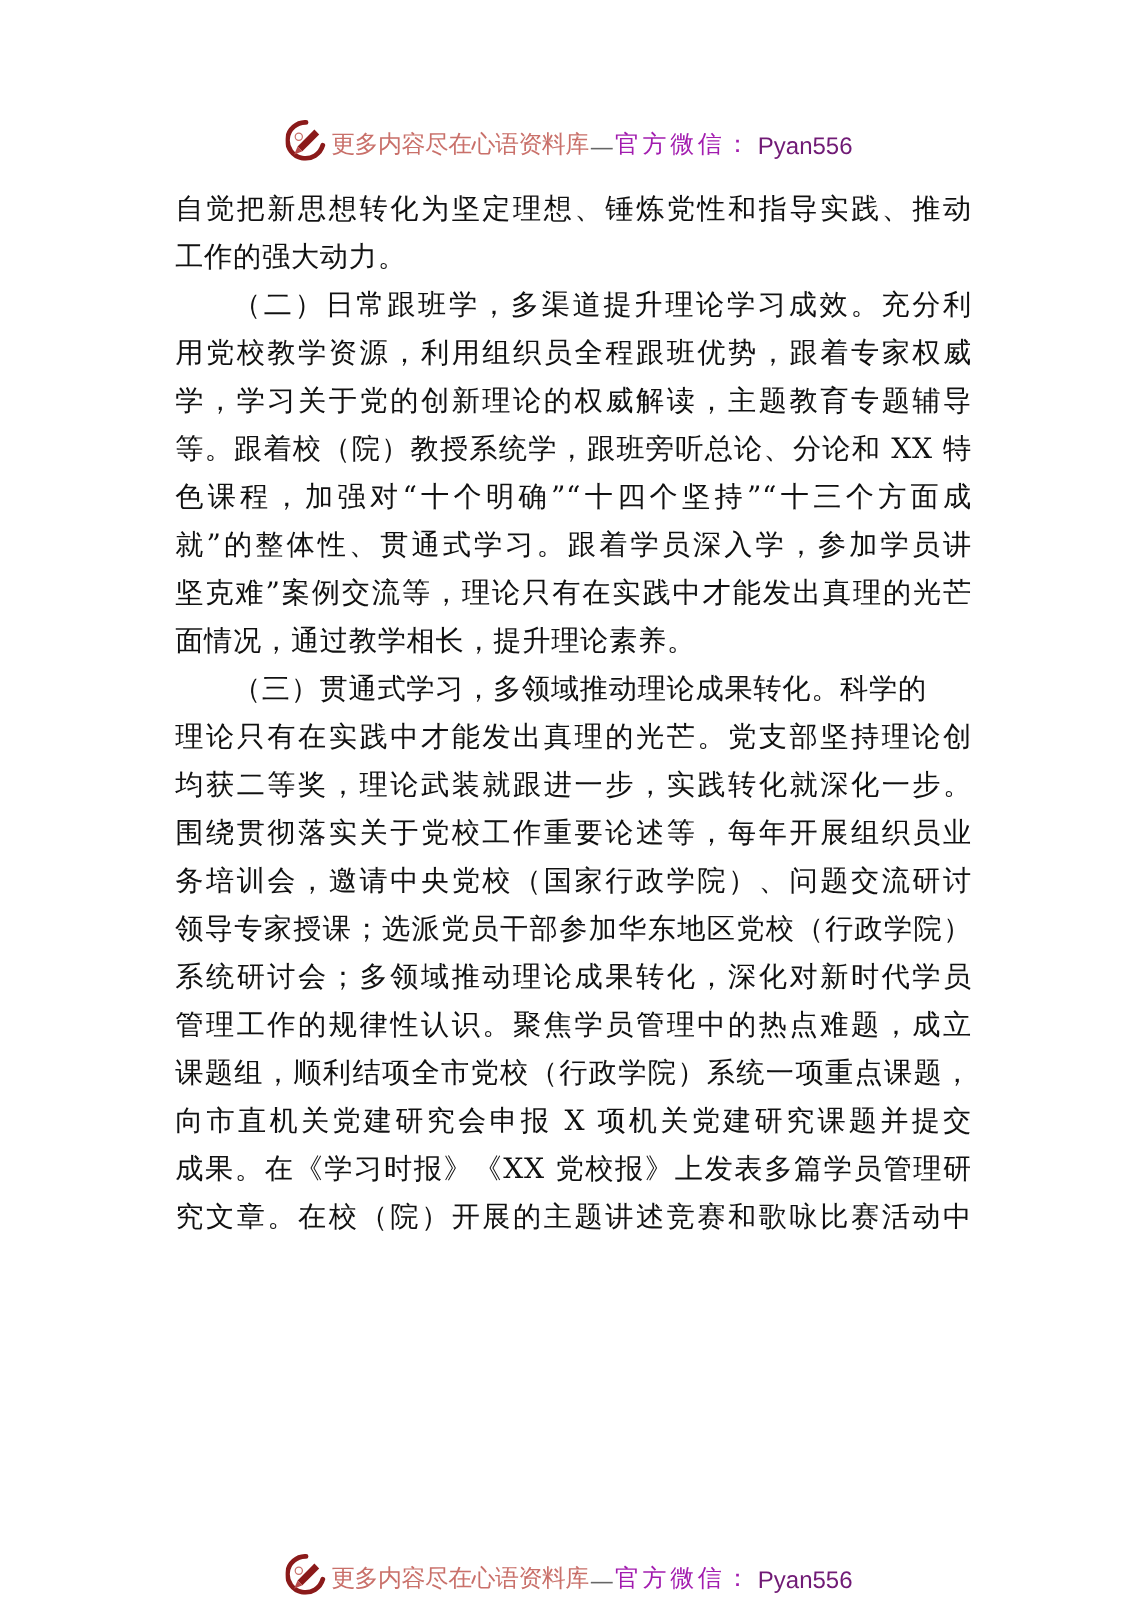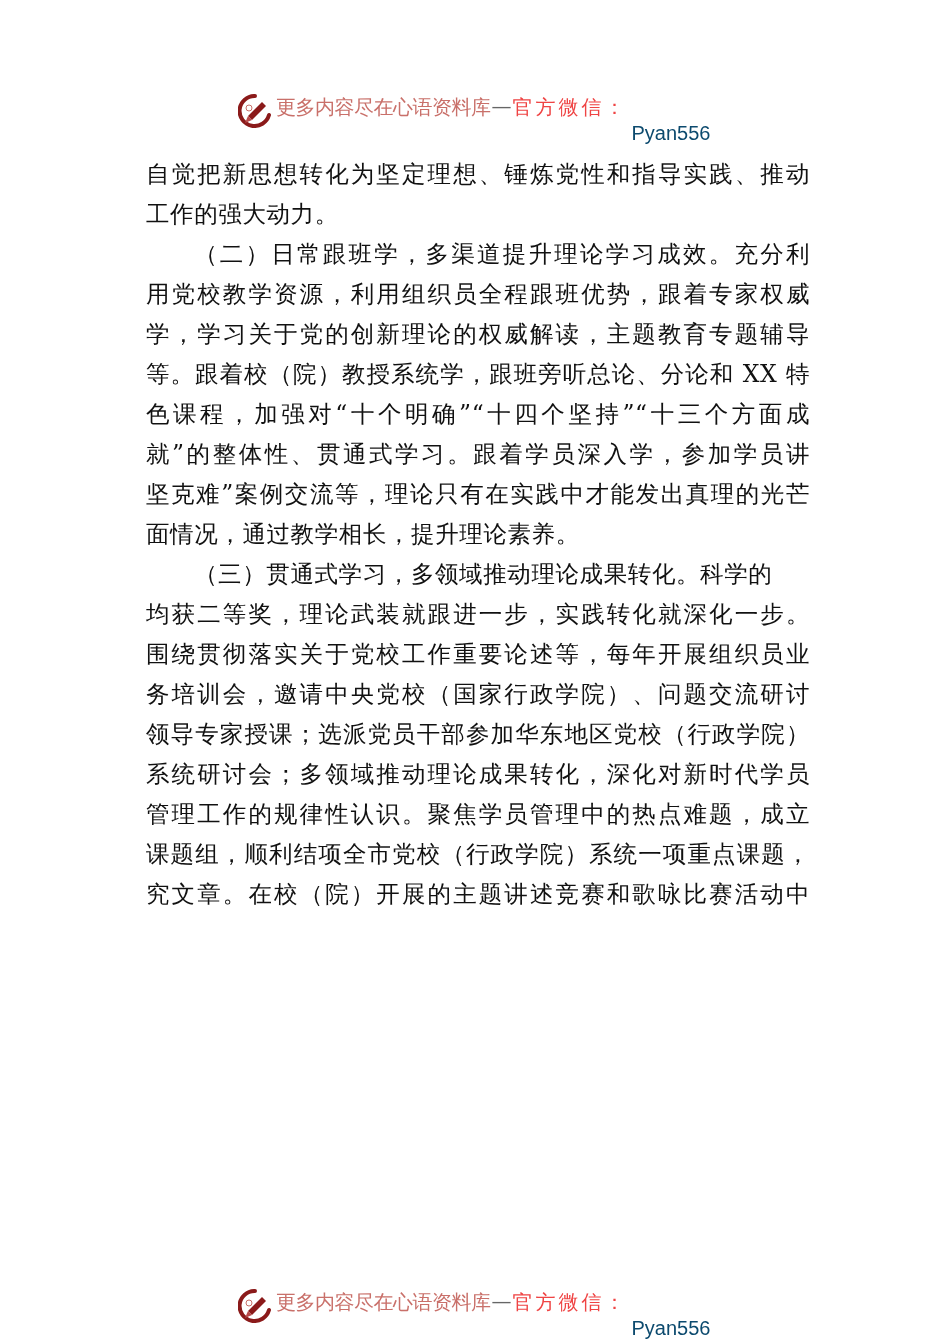--- a/index.html
+++ b/index.html
@@ -13,21 +13,21 @@
       position: relative;
       overflow: hidden;
       font-family: "DejaVu Serif", "Liberation Serif", serif;
       color: #111111;
     }
     .banner {
       position: absolute;
       left: 238px;
       height: 40px;
       display: flex;
-      align-items: flex-start;
+      align-items: flex-end;
       white-space: nowrap;
     }
     .banner.top { top: 94px; }
     .banner.bottom { top: 1289px; }
     .logo {
       width: 34px;
       height: 34px;
       margin-right: 4px;
       flex: 0 0 auto;
     }
@@ -38,27 +38,27 @@
       letter-spacing: -0.5px;
     }
     .banner-dash {
       font-size: 20px;
       color: #666666;
       margin: 0 1px;
     }
     .banner-text-grey {
       font-family: "DejaVu Serif", "Liberation Serif", serif;
       font-size: 20px;
-      color: #ef4444;
+      color: #a21caf;
       letter-spacing: 3px;
     }
     .banner-id {
       font-family: "Liberation Sans", "DejaVu Sans", sans-serif;
       font-size: 20px;
-      color: #0c4a6e;
+      color: #701a75;
       margin-left: 4px;
       margin-top: 28px;
     }
     .content {
       position: absolute;
       left: 146px;
       top: 154px;
       width: 664px;
     }
     .line {
@@ -94,27 +94,30 @@
   <div class="line last">工作的强大动力。</div>
   <div class="line indent">（二）日常跟班学，多渠道提升理论学习成效。充分利</div>
   <div class="line">用党校教学资源，利用组织员全程跟班优势，跟着专家权威</div>
   <div class="line">学，学习关于党的创新理论的权威解读，主题教育专题辅导</div>
   <div class="line">等。跟着校（院）教授系统学，跟班旁听总论、分论和 XX 特</div>
   <div class="line">色课程，加强对“十个明确”“十四个坚持”“十三个方面成</div>
   <div class="line">就”的整体性、贯通式学习。跟着学员深入学，参加学员讲</div>
   <div class="line">坚克难”案例交流等，理论只有在实践中才能发出真理的光芒</div>
   <div class="line last">面情况，通过教学相长，提升理论素养。</div>
   <div class="line indent last">（三）贯通式学习，多领域推动理论成果转化。科学的</div>
+  <div class="line">理论只有在实践中才能发出真理的光芒。党支部坚持理论创</div>
   <div class="line">均获二等奖，理论武装就跟进一步，实践转化就深化一步。</div>
   <div class="line">围绕贯彻落实关于党校工作重要论述等，每年开展组织员业</div>
   <div class="line">务培训会，邀请中央党校（国家行政学院）、问题交流研讨</div>
   <div class="line">领导专家授课；选派党员干部参加华东地区党校（行政学院）</div>
   <div class="line">系统研讨会；多领域推动理论成果转化，深化对新时代学员</div>
   <div class="line">管理工作的规律性认识。聚焦学员管理中的热点难题，成立</div>
   <div class="line">课题组，顺利结项全市党校（行政学院）系统一项重点课题，</div>
+  <div class="line">向市直机关党建研究会申报 X 项机关党建研究课题并提交</div>
+  <div class="line">成果。在《学习时报》《XX 党校报》上发表多篇学员管理研</div>
   <div class="line">究文章。在校（院）开展的主题讲述竞赛和歌咏比赛活动中</div>
 </div>
 
 <div class="banner bottom">
   <svg class="logo" viewBox="0 0 34 34">
     <path d="M17 2 A15 15 0 1 0 31 21" fill="none" stroke="#8b1a1a" stroke-width="4" stroke-linecap="round"></path>
     <path d="M10 22 L24 8 L28 12 L14 26 Z" fill="#8b1a1a"></path>
     <path d="M10 22 L7 29 L14 26 Z" fill="#b84a4a"></path>
     <circle cx="11" cy="14" r="3" fill="none" stroke="#c9706a" stroke-width="1"></circle>
   </svg>

